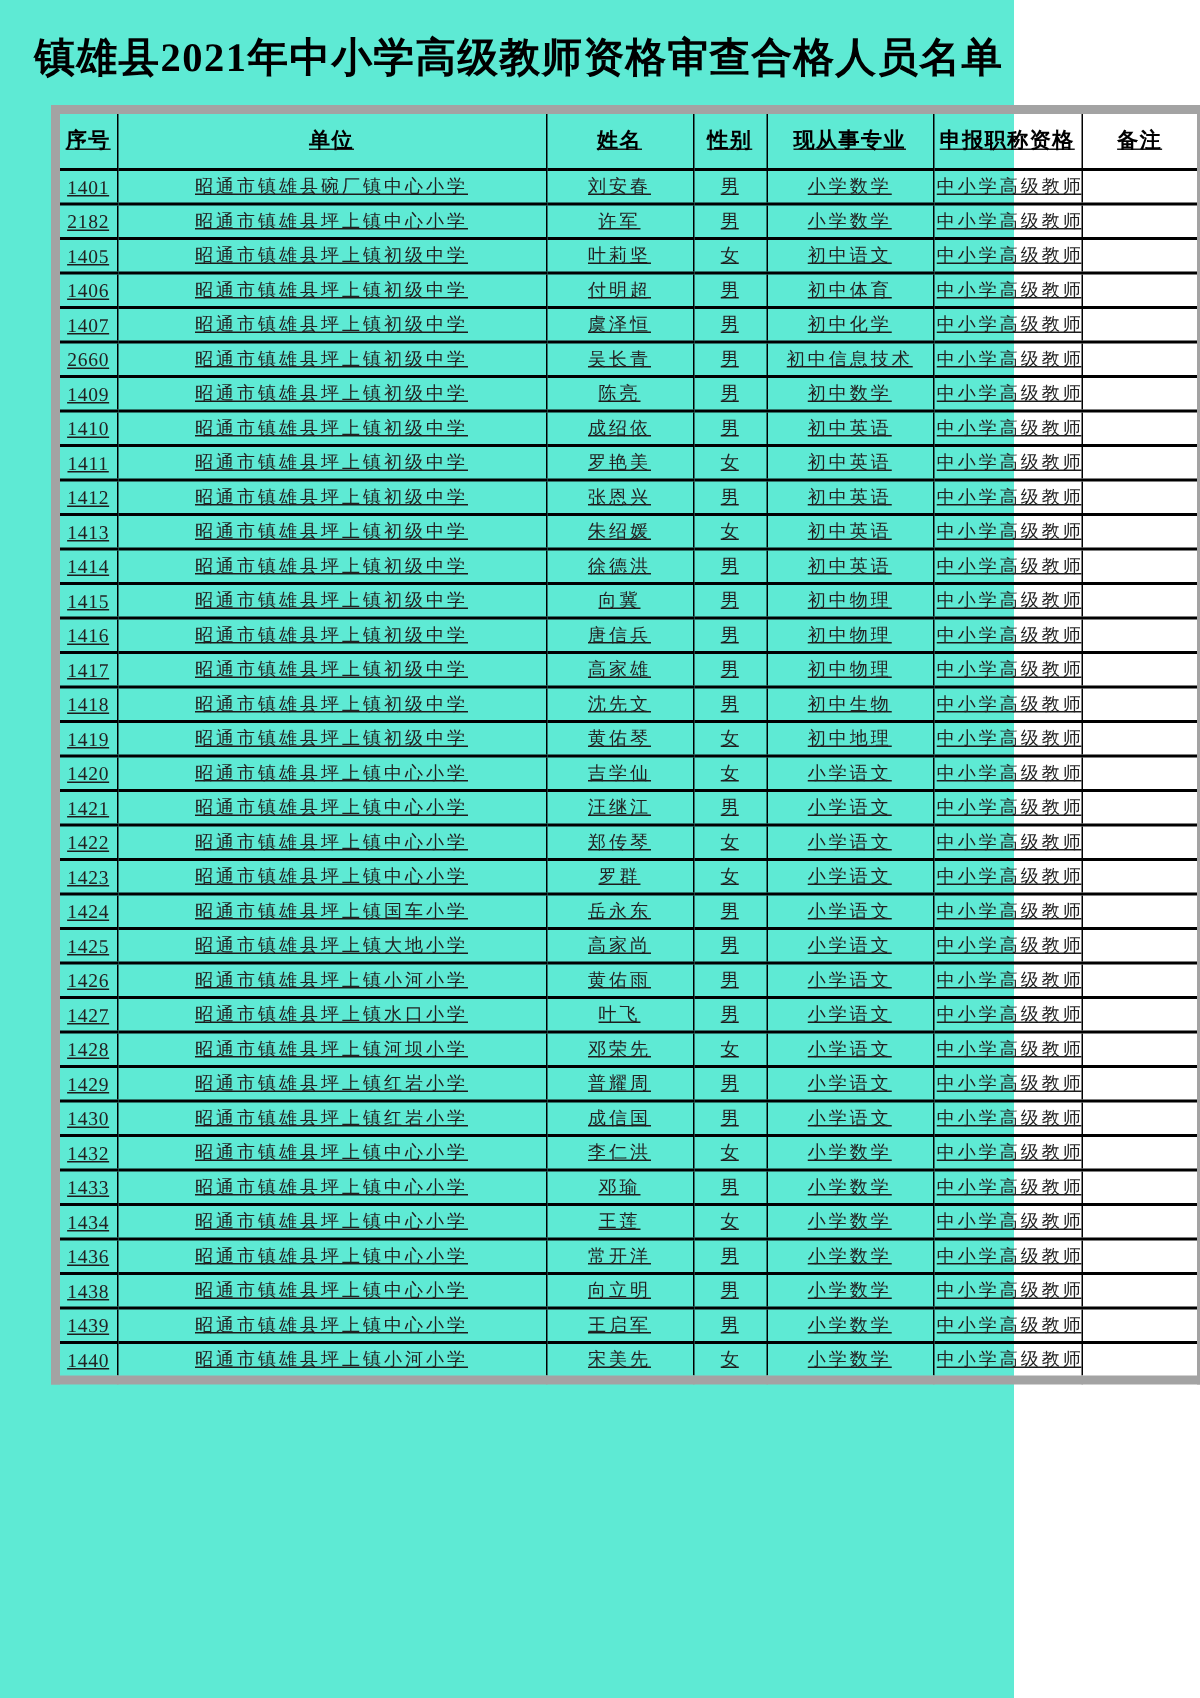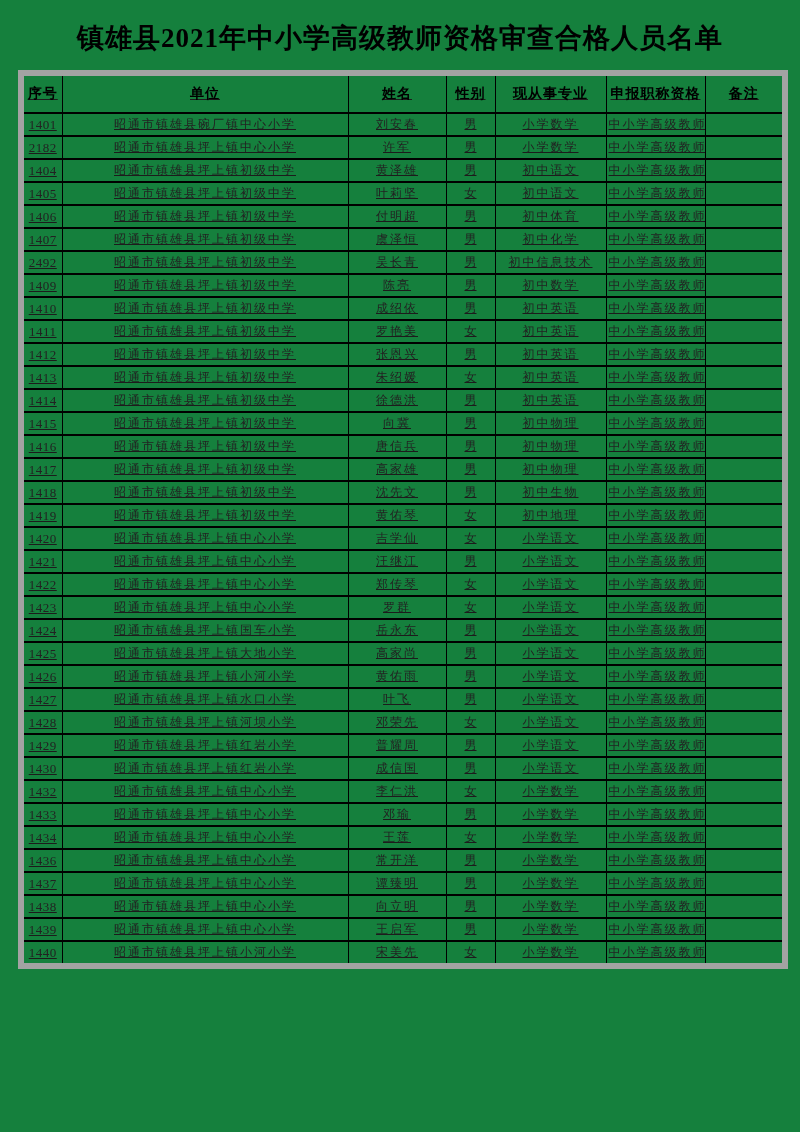--- a/index.html
+++ b/index.html
@@ -8,24 +8,25 @@
     background: #ffffff;
   }
   body {
     width: 800px;
     height: 1132px;
     font-family: "Liberation Serif", "DejaVu Serif", serif;
     color: #1c1c1c;
     overflow: hidden;
   }
   .page {
-    width: 800px;
+    width: 676px;
     height: 1132px;
-    background: #15803d;
+    background: #5eead4;
     box-sizing: border-box;
+    padding-left: 16px;
   }
   .doc-title {
     margin: 0;
     padding-top: 22px;
     height: 46px;
     text-align: center;
     font-size: 27px;
     font-weight: bold;
     letter-spacing: 1px;
     line-height: 1.2;
@@ -116,57 +117,48 @@
         <tr>
           <td class="cell-serial">2182</td>
           <td class="cell-unit">昭通市镇雄县坪上镇中心小学</td>
           <td class="cell-name">许军</td>
           <td class="cell-gender">男</td>
           <td class="cell-major">小学数学</td>
           <td class="cell-title">中小学高级教师</td>
           <td class="cell-remark"></td>
         </tr>
         <tr>
-          <td class="cell-serial">1404</td>
-          <td class="cell-unit">昭通市镇雄县坪上镇初级中学</td>
-          <td class="cell-name">黄泽雄</td>
-          <td class="cell-gender">男</td>
+          <td class="cell-serial">1405</td>
+          <td class="cell-unit">昭通市镇雄县坪上镇初级中学</td>
+          <td class="cell-name">叶莉坚</td>
+          <td class="cell-gender">女</td>
           <td class="cell-major">初中语文</td>
           <td class="cell-title">中小学高级教师</td>
           <td class="cell-remark"></td>
         </tr>
         <tr>
-          <td class="cell-serial">1405</td>
-          <td class="cell-unit">昭通市镇雄县坪上镇初级中学</td>
-          <td class="cell-name">叶莉坚</td>
-          <td class="cell-gender">女</td>
-          <td class="cell-major">初中语文</td>
-          <td class="cell-title">中小学高级教师</td>
-          <td class="cell-remark"></td>
-        </tr>
-        <tr>
           <td class="cell-serial">1406</td>
           <td class="cell-unit">昭通市镇雄县坪上镇初级中学</td>
           <td class="cell-name">付明超</td>
           <td class="cell-gender">男</td>
           <td class="cell-major">初中体育</td>
           <td class="cell-title">中小学高级教师</td>
           <td class="cell-remark"></td>
         </tr>
         <tr>
           <td class="cell-serial">1407</td>
           <td class="cell-unit">昭通市镇雄县坪上镇初级中学</td>
           <td class="cell-name">虞泽恒</td>
           <td class="cell-gender">男</td>
           <td class="cell-major">初中化学</td>
           <td class="cell-title">中小学高级教师</td>
           <td class="cell-remark"></td>
         </tr>
         <tr>
-          <td class="cell-serial">2492</td>
+          <td class="cell-serial">2660</td>
           <td class="cell-unit">昭通市镇雄县坪上镇初级中学</td>
           <td class="cell-name">吴长青</td>
           <td class="cell-gender">男</td>
           <td class="cell-major">初中信息技术</td>
           <td class="cell-title">中小学高级教师</td>
           <td class="cell-remark"></td>
         </tr>
         <tr>
           <td class="cell-serial">1409</td>
           <td class="cell-unit">昭通市镇雄县坪上镇初级中学</td>
@@ -389,29 +381,20 @@
           <td class="cell-name">王莲</td>
           <td class="cell-gender">女</td>
           <td class="cell-major">小学数学</td>
           <td class="cell-title">中小学高级教师</td>
           <td class="cell-remark"></td>
         </tr>
         <tr>
           <td class="cell-serial">1436</td>
           <td class="cell-unit">昭通市镇雄县坪上镇中心小学</td>
           <td class="cell-name">常开洋</td>
-          <td class="cell-gender">男</td>
-          <td class="cell-major">小学数学</td>
-          <td class="cell-title">中小学高级教师</td>
-          <td class="cell-remark"></td>
-        </tr>
-        <tr>
-          <td class="cell-serial">1437</td>
-          <td class="cell-unit">昭通市镇雄县坪上镇中心小学</td>
-          <td class="cell-name">谭臻明</td>
           <td class="cell-gender">男</td>
           <td class="cell-major">小学数学</td>
           <td class="cell-title">中小学高级教师</td>
           <td class="cell-remark"></td>
         </tr>
         <tr>
           <td class="cell-serial">1438</td>
           <td class="cell-unit">昭通市镇雄县坪上镇中心小学</td>
           <td class="cell-name">向立明</td>
           <td class="cell-gender">男</td>

